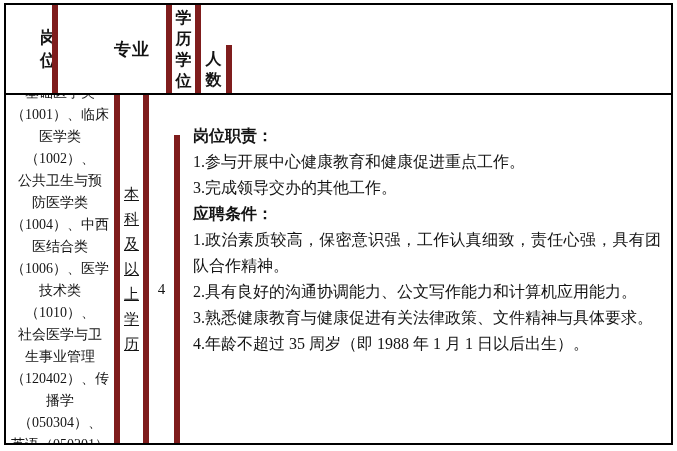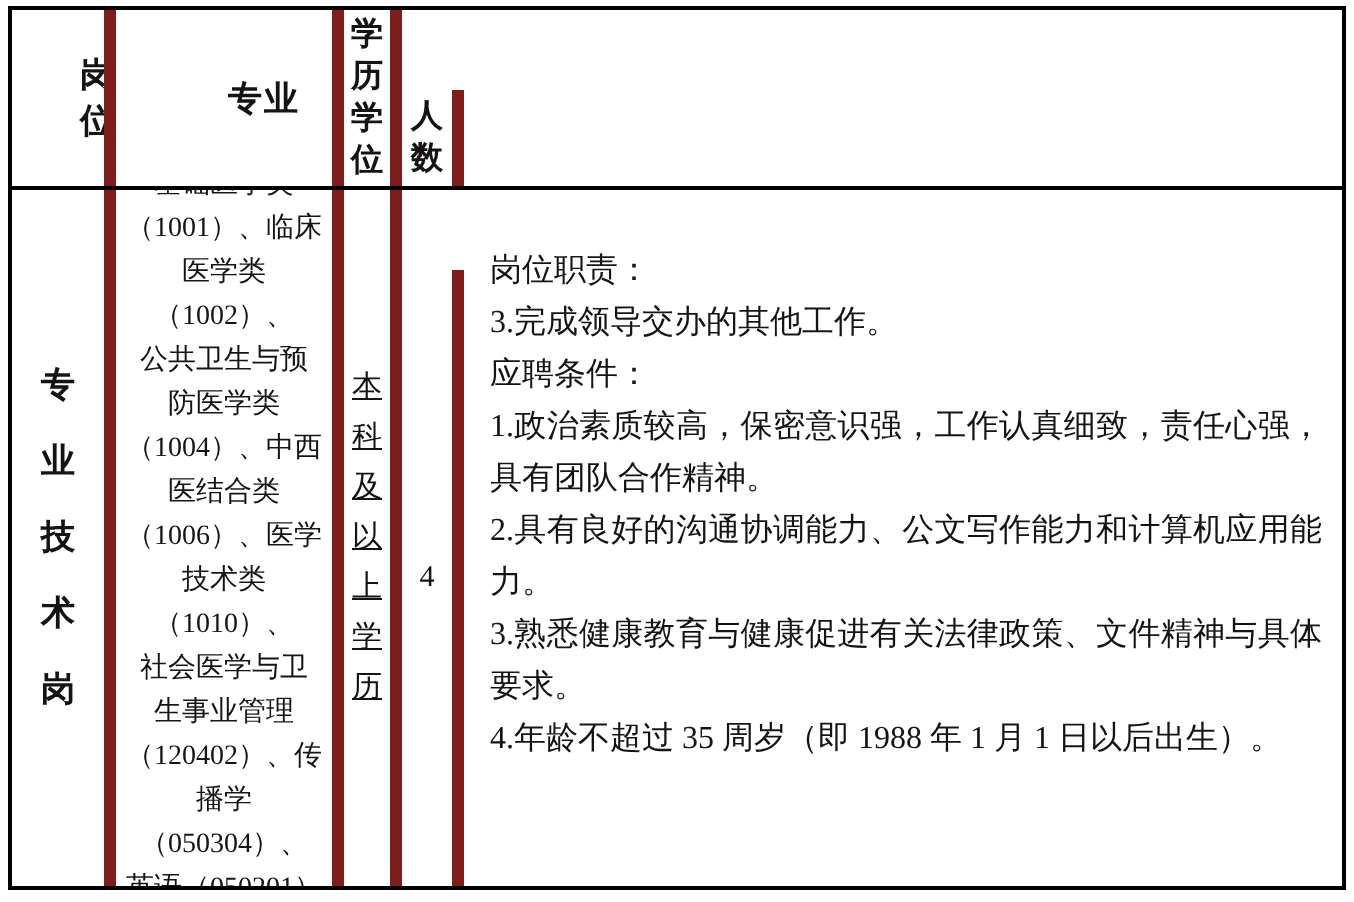--- a/index.html
+++ b/index.html
@@ -44,21 +44,21 @@
     font-size: 14px; line-height: 22px;
     white-space: pre-line; text-align: center;
   }
   .cell.details {
     display: block;
     padding: 28px 10px 0 13px;
     font-size: 16px; line-height: 26px;
     text-align: justify;
   }
   .details .par { margin: 0; }
-  .details .par.bold { font-weight: normal; text-align: left; }
+  .details .par.bold { font-weight: bold; text-align: left; }
 </style>
 </head>
 <body>
 
 <div class="page">
   <div class="table">
 
     <div class="row header">
       <div class="cell c1">
         <span class="h-label">岗位</span>
@@ -68,23 +68,20 @@
       </div>
       <div class="cell c3">
         <span class="vtext v-header">学历学位</span>
       </div>
       <div class="cell c4">
         <span class="vtext v-header">人数</span>
       </div>
     </div>
 
     <div class="row body">
-      <div class="cell c1">
-        <span class="vtext v-position">专业技术岗</span>
-      </div>
       <div class="cell c2">
         <div class="major">基础医学类
 （1001）、临床
 医学类（1002）、
 公共卫生与预
 防医学类
 （1004）、中西
 医结合类
 （1006）、医学
 技术类（1010）、
@@ -95,20 +92,21 @@
 英语（050201）</div>
       </div>
       <div class="cell c3">
         <span class="vtext v-degree">本科及以上学历</span>
       </div>
       <div class="cell c4">
         <span class="count">4</span>
       </div>
       <div class="cell c5 details">
           <div class="par bold">岗位职责：</div>
+          <div class="par">1.参与开展中心健康教育和健康促进重点工作。</div>
           <div class="par">3.完成领导交办的其他工作。</div>
           <div class="par bold">应聘条件：</div>
           <div class="par">1.政治素质较高，保密意识强，工作认真细致，责任心强，具有团队合作精神。</div>
           <div class="par">2.具有良好的沟通协调能力、公文写作能力和计算机应用能力。</div>
           <div class="par">3.熟悉健康教育与健康促进有关法律政策、文件精神与具体要求。</div>
           <div class="par">4.年龄不超过 35 周岁（即 1988 年 1 月 1 日以后出生）。</div>
         </div>
     </div>
 
   </div>

